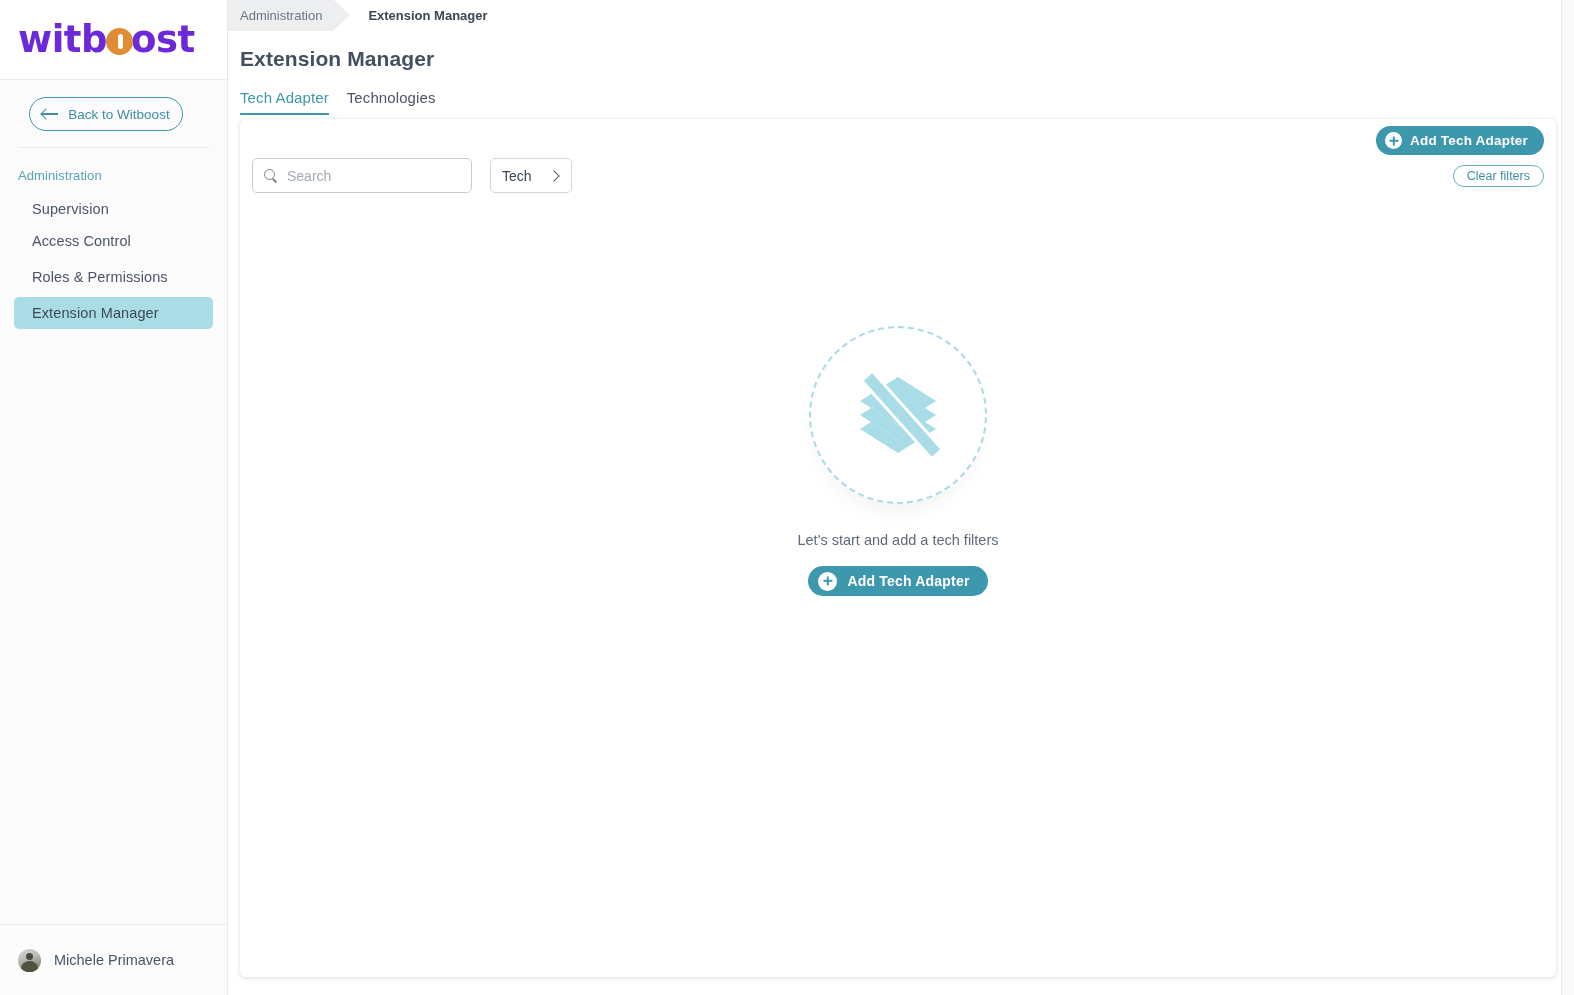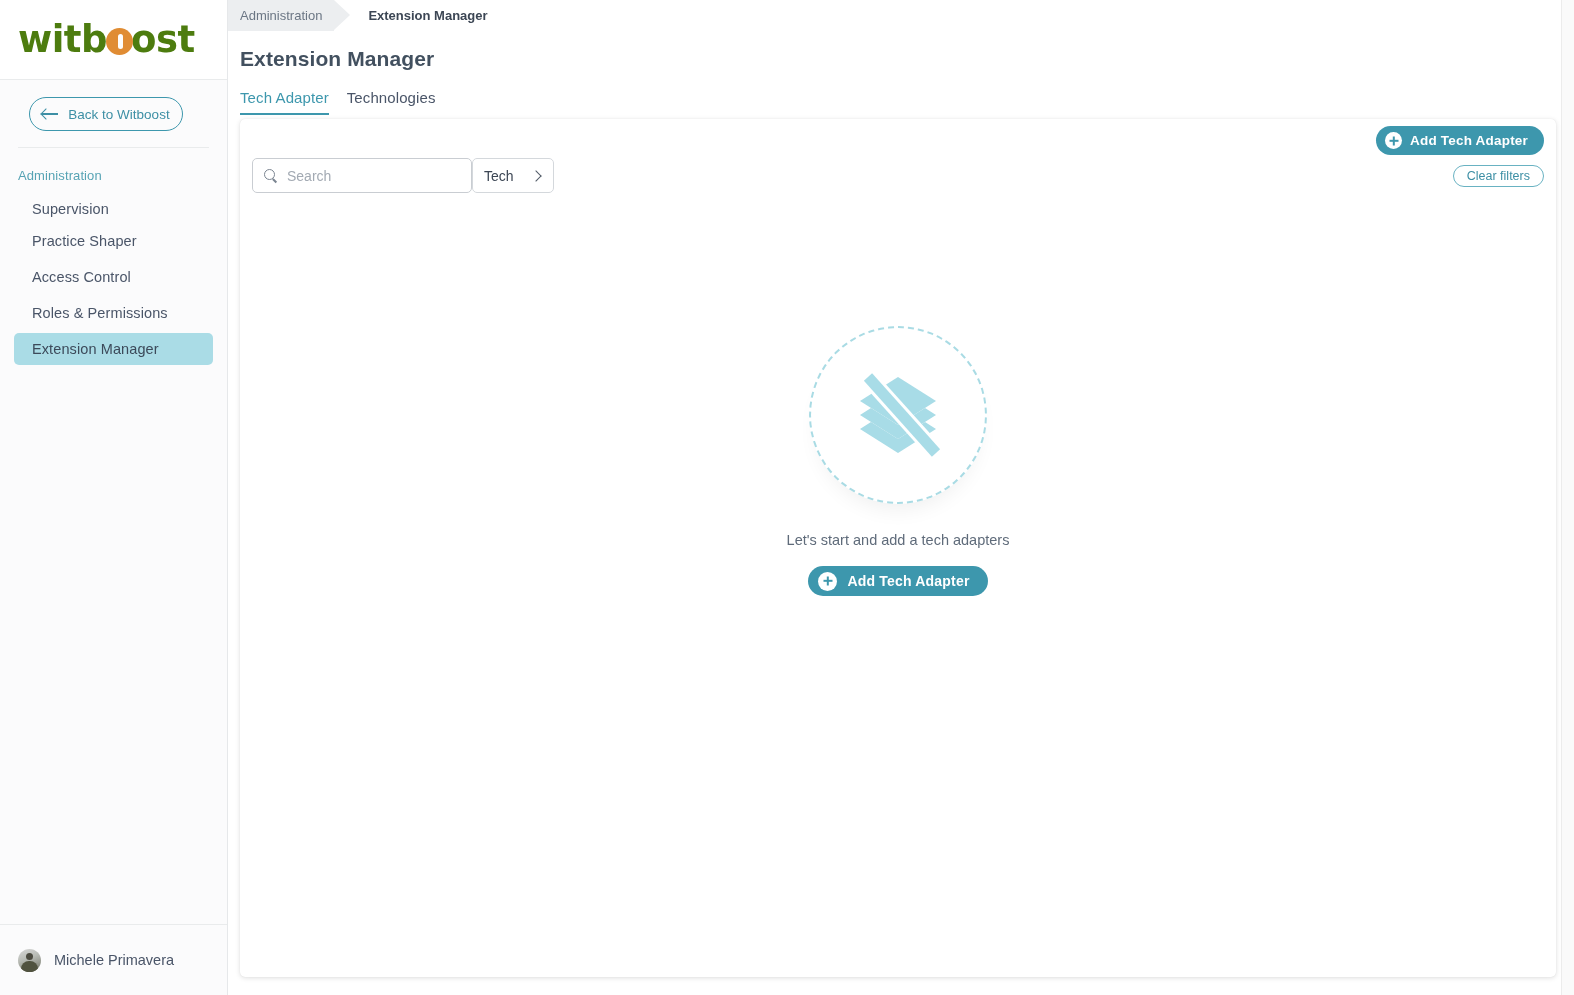--- a/index.html
+++ b/index.html
@@ -36,21 +36,21 @@
     height: 79px;
     display: flex;
     align-items: center;
     padding-left: 18px;
     background: #ffffff;
   }
 
   .logo {
     font-size: 37px;
     font-weight: bold;
-    color: #4d7c0f;
+    color: #6d28d9;
     letter-spacing: -0.5px;
     line-height: 1;
     position: relative;
     display: inline-block;
     font-family: "DejaVu Sans", sans-serif;
     text-align: right;
   }
   .logo .dot {
     display: inline-block;
     width: 27px;
@@ -333,20 +333,21 @@
     left: 50%; top: 50%;
   }
   .plus-circle::before { width: 9px; height: 2.4px; transform: translate(-50%,-50%); }
   .plus-circle::after  { width: 2.4px; height: 9px; transform: translate(-50%,-50%); }
 
   .filter-row {
     position: absolute;
     left: 12px;
     top: 39px;
     display: flex;
+    gap: 18px;
     align-items: center;
   }
 
   .search-box {
     width: 220px;
     height: 35px;
     border: 1px solid #c9cdd2;
     border-radius: 5px;
     display: flex;
     align-items: center;
@@ -517,23 +518,20 @@
 
     <div class="divider-thin"></div>
 
     <div class="section-label">Administration</div>
 
     <nav class="nav-list">
       <div class="nav-item" style="margin-bottom:0">
         <span>Supervision</span>
       </div>
       <div style="height:0"></div>
-      <div class="nav-item" style="margin-top:0">
-        <span>Practice Shaper</span>
-      </div>
       <div class="nav-item">
         <span>Access Control</span>
       </div>
       <div class="nav-item">
         <span>Roles &amp; Permissions</span>
       </div>
       <div class="nav-item active">
         <span>Extension Manager</span>
       </div>
     </nav>
@@ -608,21 +606,21 @@
                 <polygon points="60,22 98,46 60,70 22,46"></polygon>
                 <polygon points="22,60 33,53 60,70 87,53 98,60 60,84"></polygon>
                 <polygon points="22,74 33,67 60,84 87,67 98,74 60,98"></polygon>
               </g>
 
               <line x1="28" y1="20" x2="100" y2="100" stroke="#ffffff" stroke-width="17" stroke-linecap="butt"></line>
               <line x1="30" y1="22" x2="98" y2="98" stroke="#a8dce7" stroke-width="11" stroke-linecap="butt"></line>
             </svg>
           </div>
 
-          <div class="empty-sub">Let's start and add a tech adapters</div>
+          <div class="empty-sub">Let's start and add a tech filters</div>
 
           <button class="add-adapter-bottom">
             <span class="plus-circle"></span>
             <span>Add Tech Adapter</span>
           </button>
         </div>
 
       </section>
     </div>
   </main>

